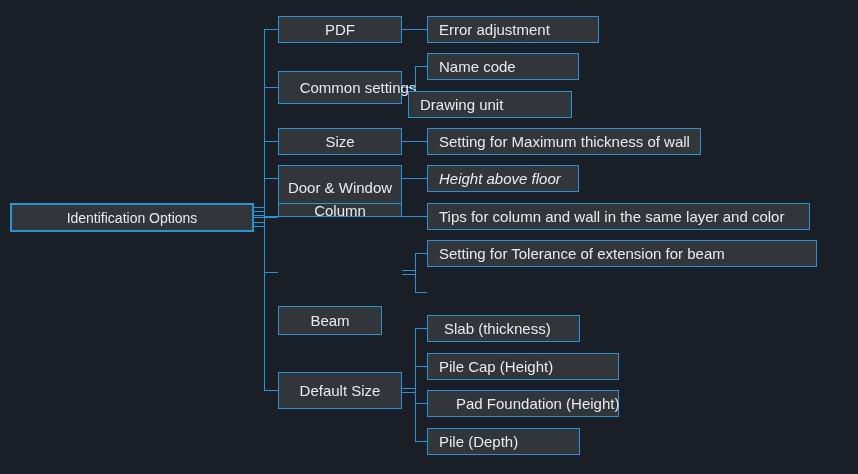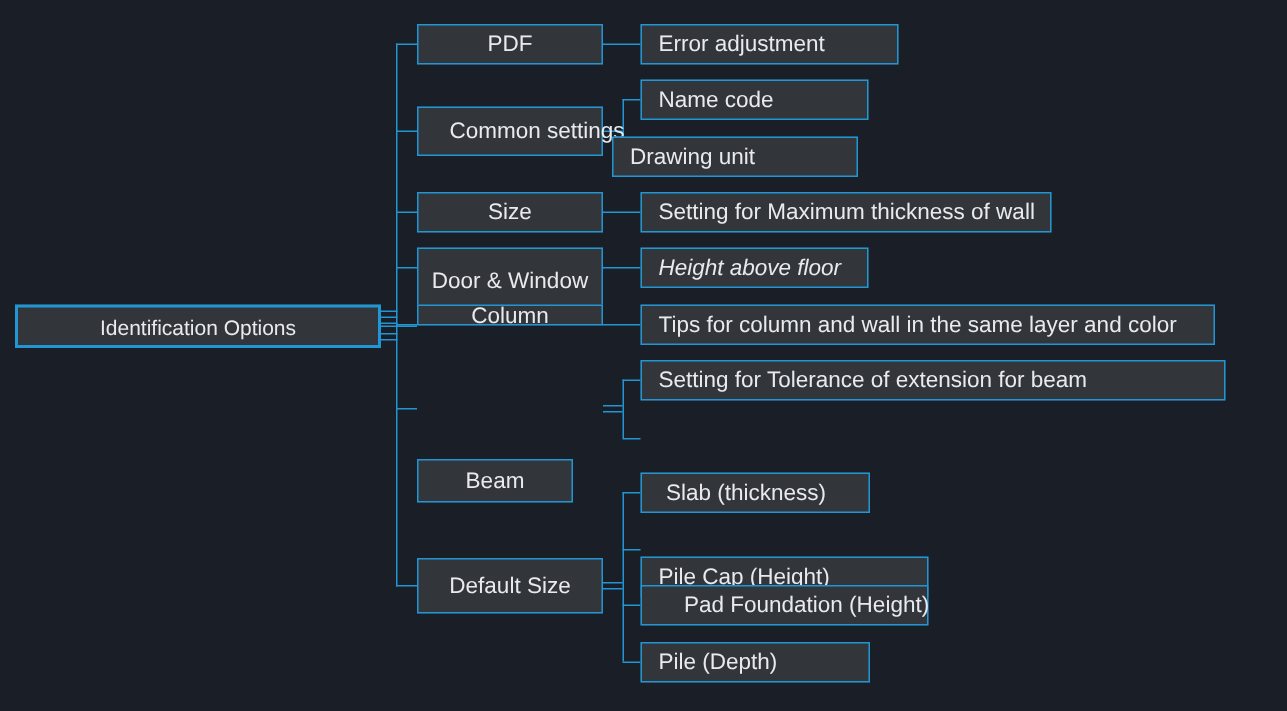--- a/index.html
+++ b/index.html
@@ -160,21 +160,21 @@
 
   <div class="node left" style="left:427px; top:240px; width:390px; height:27px;">
     <span>Setting for Tolerance of extension for beam</span>
   </div>
 
 
   <div class="node left" style="left:427px; top:315px; width:153px; height:27px;padding-left:16px;">
     <span>Slab (thickness)</span>
   </div>
 
-  <div class="node left" style="left:427px; top:371px; width:192px; height:27px;">
+  <div class="node left" style="left:427px; top:353px; width:192px; height:27px;">
     <span>Pile Cap (Height)</span>
   </div>
 
   <div class="node left" style="left:427px; top:390px; width:192px; height:27px;padding-left:28px;">
     <span>Pad Foundation (Height)</span>
   </div>
 
   <div class="node left" style="left:427px; top:428px; width:153px; height:27px;">
     <span>Pile (Depth)</span>
   </div>

